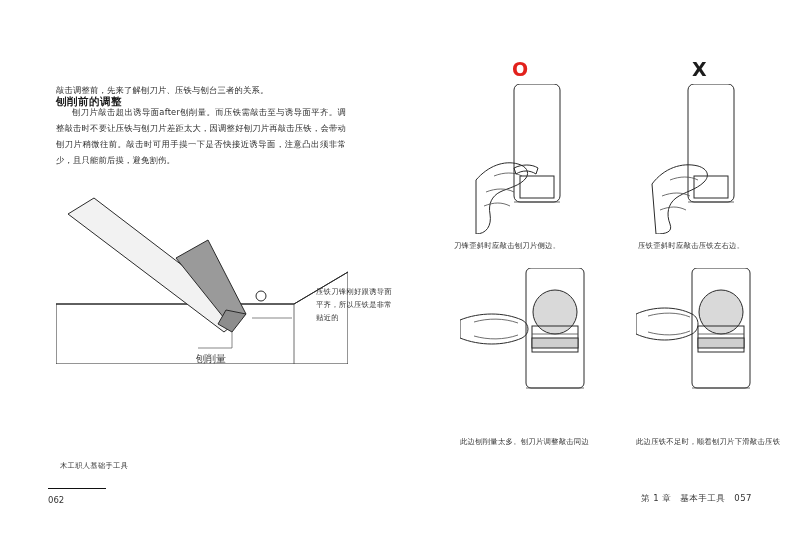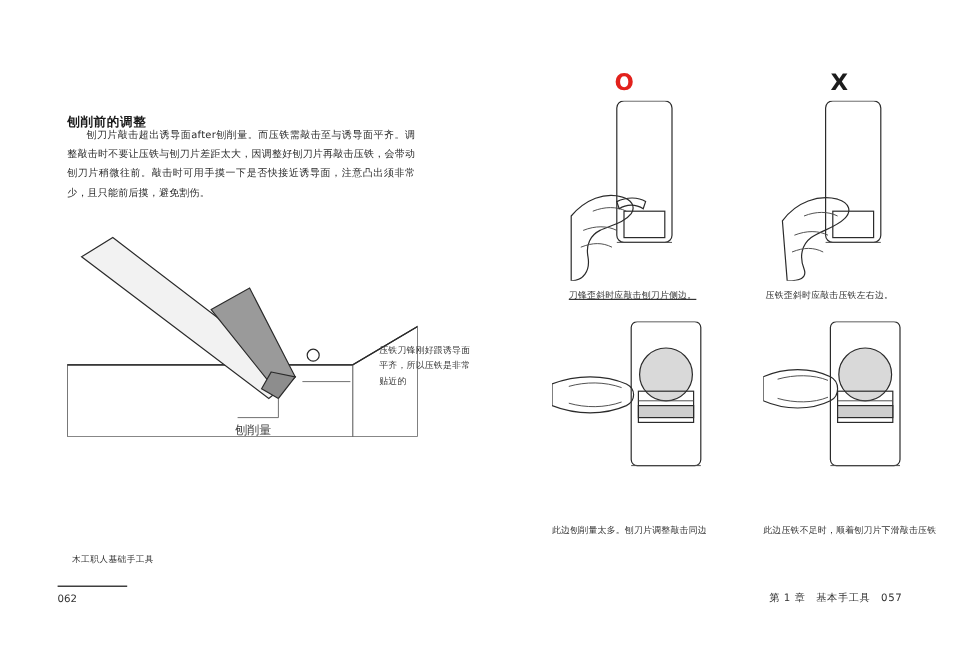--- a/index.html
+++ b/index.html
@@ -110,20 +110,21 @@
 </style>
 </head>
 <body>
 
 <div class="page">
 
   <div class="left-page">
 
     <div class="heading">刨削前的调整</div>
 
+    <div class="para p1">敲击调整前，先来了解刨刀片、压铁与刨台三者的关系。</div>
     <div class="para p2">刨刀片敲击超出诱导面after刨削量。而压铁需敲击至与诱导面平齐。调整敲击时不要让压铁与刨刀片差距太大，因调整好刨刀片再敲击压铁，会带动刨刀片稍微往前。敲击时可用手摸一下是否快接近诱导面，注意凸出须非常少，且只能前后摸，避免割伤。</div>
 
     <div class="illus-left">
       <svg width="292" height="172" viewBox="0 0 292 172">
 
         <path class="thin" d="M0,112 L238,112 L292,80 L292,172 L0,172 Z" fill="#ffffff"></path>
         <path class="thin" d="M0,112 L238,112"></path>
         <path class="thin" d="M238,112 L292,80"></path>
 
         <path class="thin2" d="M238,112 L238,172"></path>
@@ -177,21 +178,21 @@
         <rect x="46" y="92" width="34" height="22" class="thin" fill="#ededed"></rect>
         <line class="thin2" x1="40" y1="118" x2="86" y2="118"></line>
         <path class="thin" d="M4,100 C16,84 34,78 50,82 C60,85 62,92 56,98 C48,106 36,108 28,114 C20,120 18,130 22,140 C25,148 18,150 8,150 Z" fill="#fff"></path>
         <path class="thin2" d="M22,96 C32,92 42,92 50,96"></path>
         <path class="thin2" d="M14,112 C24,108 34,108 42,112"></path>
         <path class="thin2" d="M12,126 C22,122 30,122 38,126"></path>
       </svg>
     </div>
 
 
-    <div class="cap" style="left:74px;top:240px;width:160px;text-decoration:underline;">刀锋歪斜时应敲击刨刀片侧边。</div>
+    <div class="cap" style="left:54px;top:240px;width:160px;">刀锋歪斜时应敲击刨刀片侧边。</div>
     <div class="cap" style="left:238px;top:240px;width:160px;">压铁歪斜时应敲击压铁左右边。</div>
 
     <div class="cell" style="left:60px;top:268px;">
       <svg width="160" height="150" viewBox="0 0 160 150">
 
         <rect x="66" y="0" width="58" height="120" rx="5" class="thin" fill="#fff"></rect>
         <ellipse cx="95" cy="44" rx="22" ry="22" class="fillgray"></ellipse>
         <rect x="72" y="58" width="46" height="26" class="thin" fill="#ffffff"></rect>
         <line class="thin2" x1="72" y1="66" x2="118" y2="66"></line>
         <rect x="72" y="70" width="46" height="10" fill="#cfcfcf" stroke="#2b2b2b" stroke-width="1"></rect>

